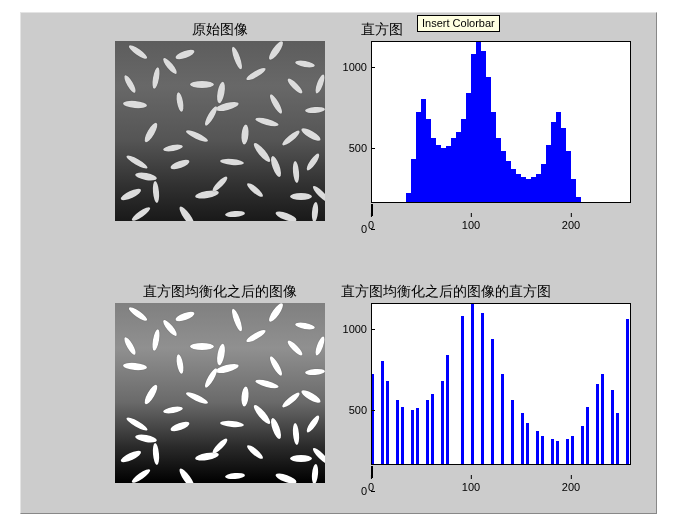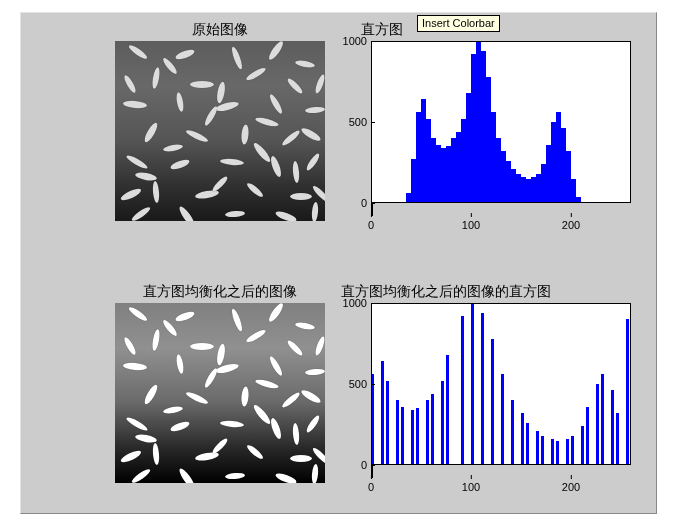--- a/index.html
+++ b/index.html
@@ -76,21 +76,21 @@
     width: 100%; height: 100%;
     border: 1px solid #000;
     box-sizing: border-box;
     pointer-events: none;
   }
   .ytick, .xtick {
     position: absolute;
     font-size: 11px;
     color: #000;
   }
-  .ytick { right: 100%; padding-right: 4px; transform: translateY(-50%); }
+  .ytick { right: 100%; padding-right: 4px; transform: translateY(-50%); margin-top: 26px; }
   .ytick .tk { position:absolute; left:100%; top:50%; width:4px; height:1px; background:#000; }
   .xtick { top: 100%; padding-top: 2px; transform: translateX(-50%); }
   .xtick .tk { position:absolute; bottom:100%; left:50%; height:4px; width:1px; background:#000; }
   .bars { position:absolute; left:0; right:0; bottom:0; top:0; overflow:hidden; }
   .bars div {
     position:absolute;
     bottom:0;
     background:#0000ff;
   }
   .colorbar {

